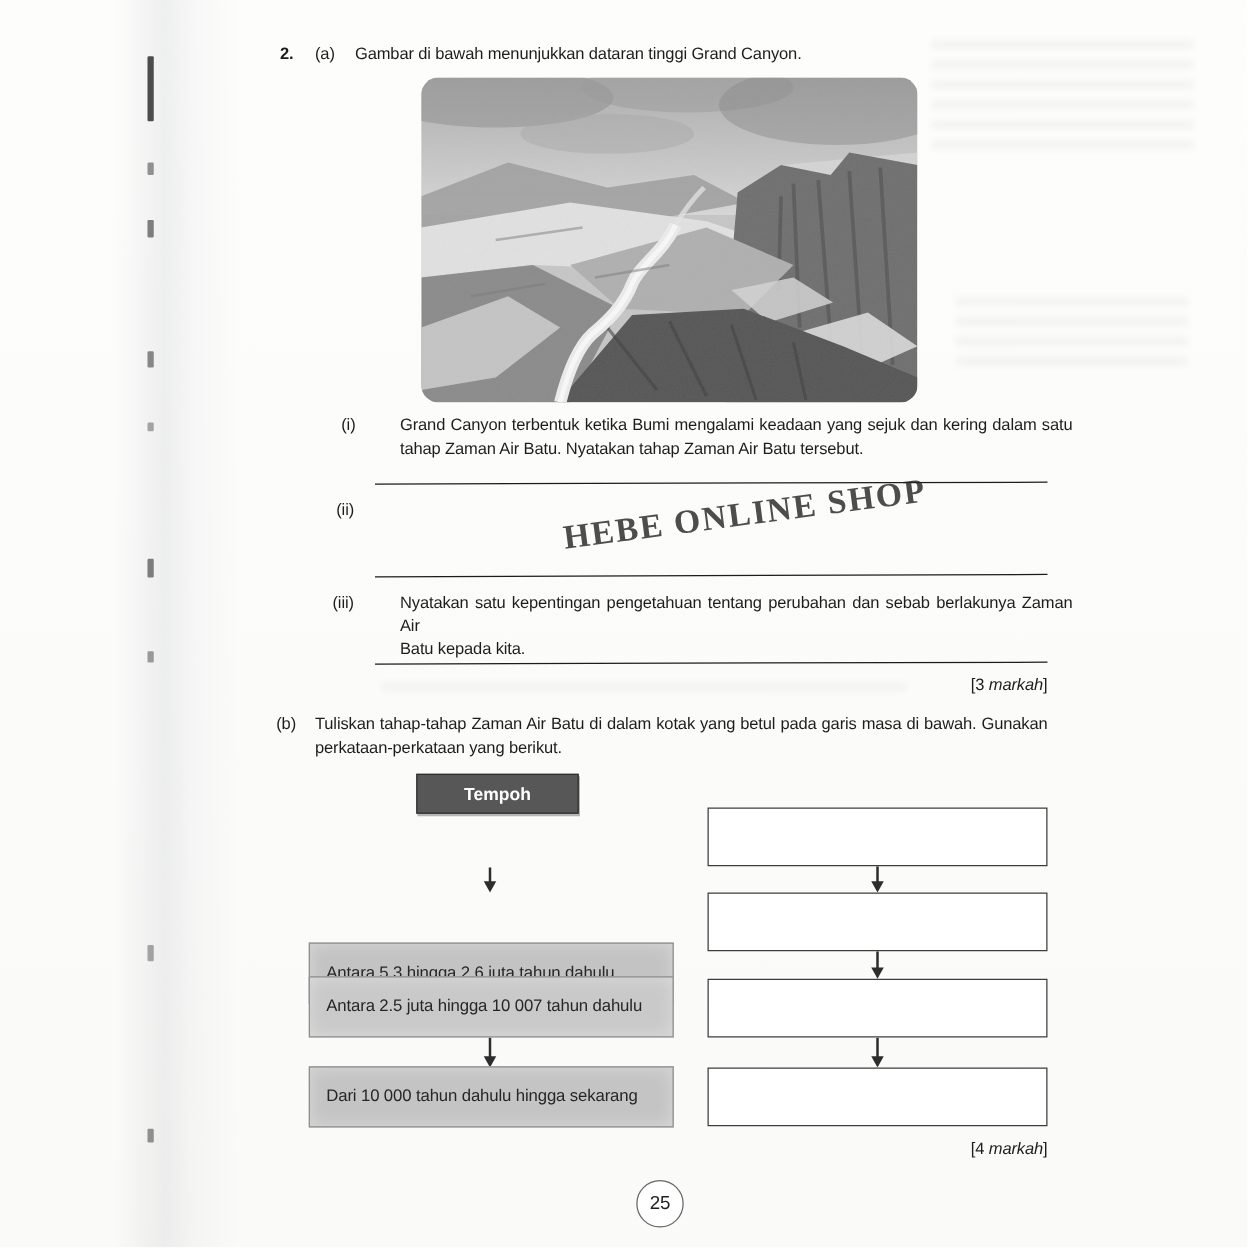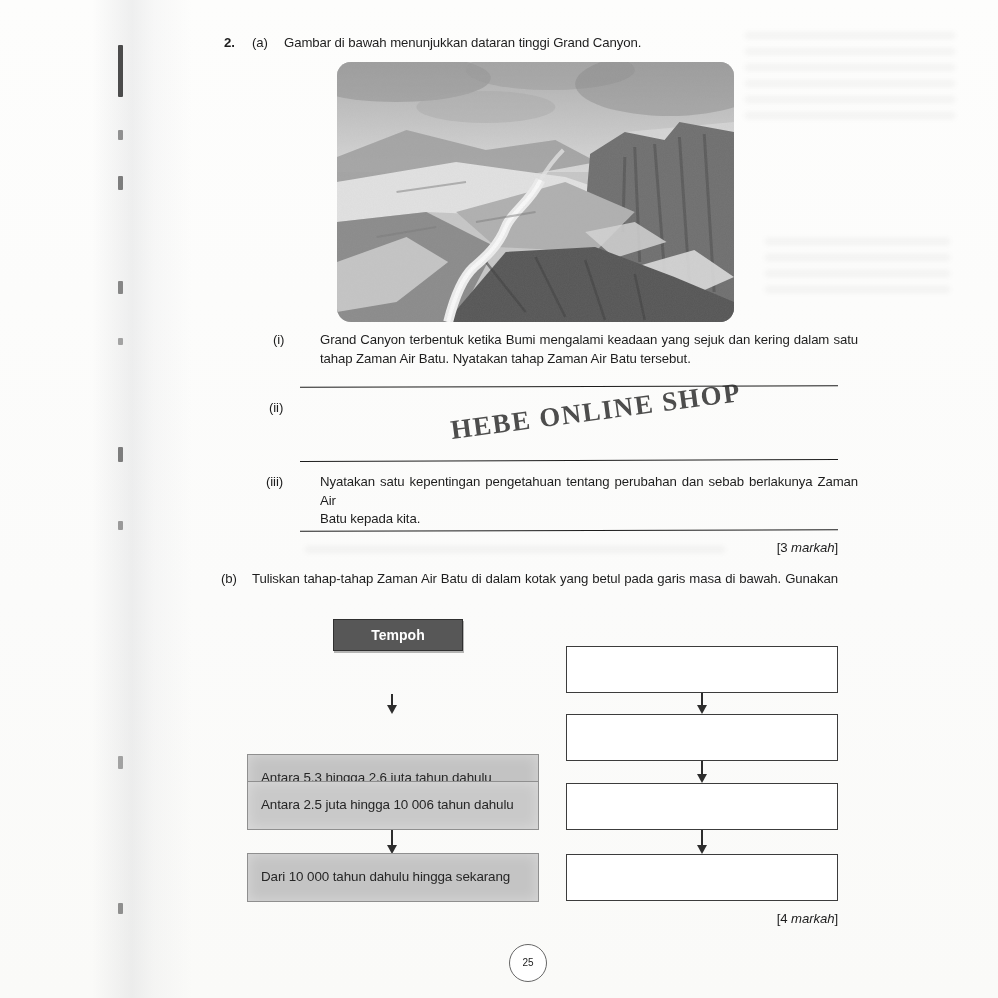--- a/index.html
+++ b/index.html
@@ -43,21 +43,21 @@
   .arrow{position:absolute;width:2px;background:#2d2d2d;z-index:1;}
   .arrow::after{content:'';position:absolute;bottom:-7px;left:-4px;
     border-left:5px solid transparent;border-right:5px solid transparent;border-top:9px solid #2d2d2d;}
   
   .watermark{position:absolute;left:452px;top:421px;transform:rotate(-7.5deg);transform-origin:left bottom;
     font-family:"Liberation Serif",serif;font-size:27px;font-weight:600;letter-spacing:1.5px;
     color:rgba(38,38,38,0.82);white-space:nowrap;z-index:5;}
   
   .page-circle{position:absolute;left:509px;top:944px;width:36px;height:36px;border-radius:50%;
     border:1.3px solid #666;display:flex;align-items:center;justify-content:center;
-    font-size:10px;color:#222;background:#fff;}
+    font-size:15px;color:#222;background:#fff;}
 </style>
 </head>
 <body>
 
 <div class="page">
 
   <div class="gutter"></div>
   <div class="spine-mark" style="top:45px;height:52px;opacity:.85"></div>
   <div class="spine-mark" style="top:130px;height:10px;opacity:.5"></div>
   <div class="spine-mark" style="top:176px;height:14px;opacity:.6"></div>
@@ -131,26 +131,27 @@
     <div class="jline">Nyatakan satu kepentingan pengetahuan tentang perubahan dan sebab berlakunya Zaman Air</div>
     <div>Batu kepada kita.</div>
   </div>
   <div class="answer-line" style="left:300px;top:530px;width:538px;transform:rotate(-0.15deg);"></div>
 
   <div class="marks" style="top:539px;"><span>[3 </span><i>markah</i><span>]</span></div>
 
   <span class="abs" style="left:221px;top:570px;">(b)</span>
   <div class="abs" style="left:252px;top:570px;width:586px;">
     <div class="jline">Tuliskan tahap-tahap Zaman Air Batu di dalam kotak yang betul pada garis masa di bawah. Gunakan</div>
+    <div>perkataan-perkataan yang berikut.</div>
   </div>
 
   <div class="tl-header" style="left:333px;top:619px;width:128px;">Tempoh</div>
 
   <div class="period-box" style="top:754px;background:#c3c3c3;">Antara 5.3 hingga 2.6 juta tahun dahulu</div>
-  <div class="period-box" style="top:781px;">Antara 2.5 juta hingga 10 006 tahun dahulu</div>
+  <div class="period-box" style="top:781px;">Antara 2.5 juta hingga 10 007 tahun dahulu</div>
   <div class="period-box" style="top:853px;background:#c4c4c4;">Dari 10 000 tahun dahulu hingga sekarang</div>
 
   <div class="answer-box" style="top:646px;"></div>
   <div class="answer-box" style="top:714px;"></div>
   <div class="answer-box" style="top:783px;"></div>
   <div class="answer-box" style="top:854px;"></div>
 
   <div class="arrow" style="left:391px;top:694px;height:13px;"></div>
   <div class="arrow" style="left:391px;top:762px;height:13px;"></div>
   <div class="arrow" style="left:391px;top:830px;height:17px;"></div>

